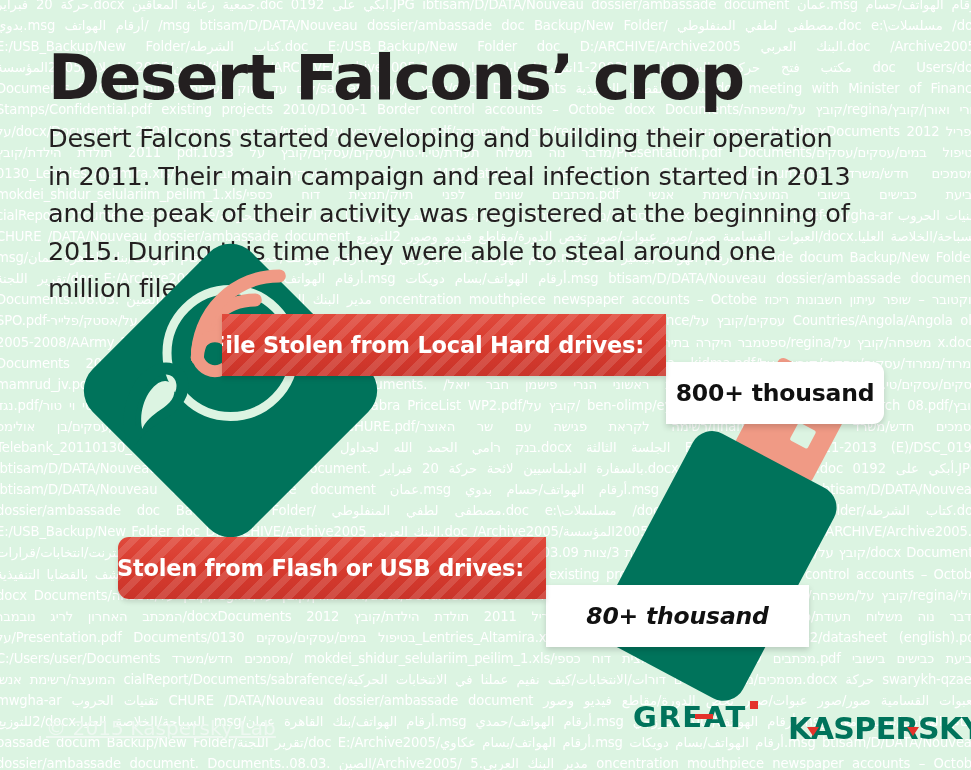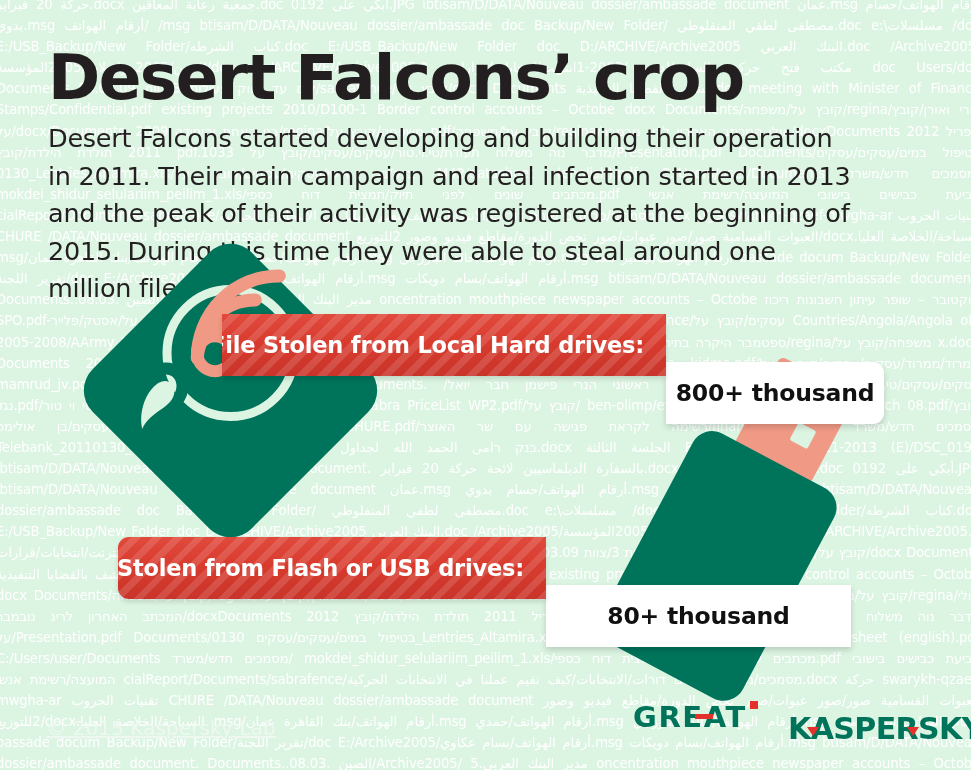--- a/index.html
+++ b/index.html
@@ -187,21 +187,21 @@
     border-bottom-right-radius:11px;
   }
 
   
   #bar-usb { left:118px; top:537px; }
   #bar-usb .label-part {
     width:428px;
     border-top-left-radius:11px;
     border-bottom-left-radius:11px;
   }
-  #bar-usb .value-part { width:305px; }
+  #bar-usb .value-part { width:263px;font-style:italic; }
 
   
   .copyright {
     position:absolute;
     left:46px; top:716px;
     font-size:20px;
     color:#eef8f1;
     letter-spacing:0.1px;
     font-family:"DejaVu Sans", sans-serif;
     text-decoration:underline;

